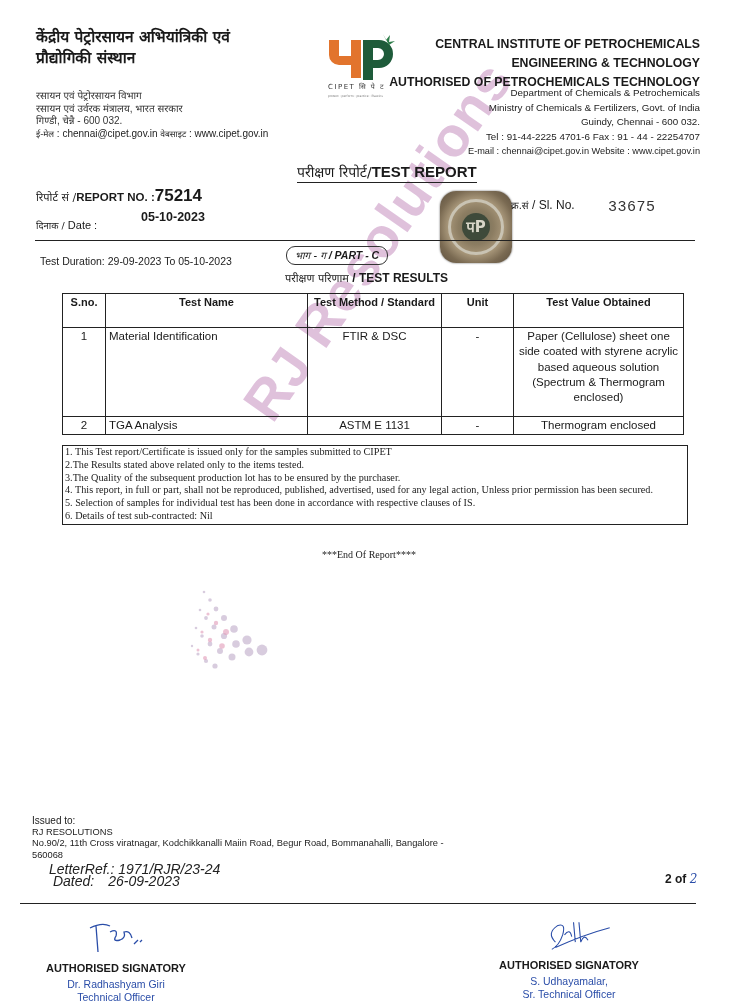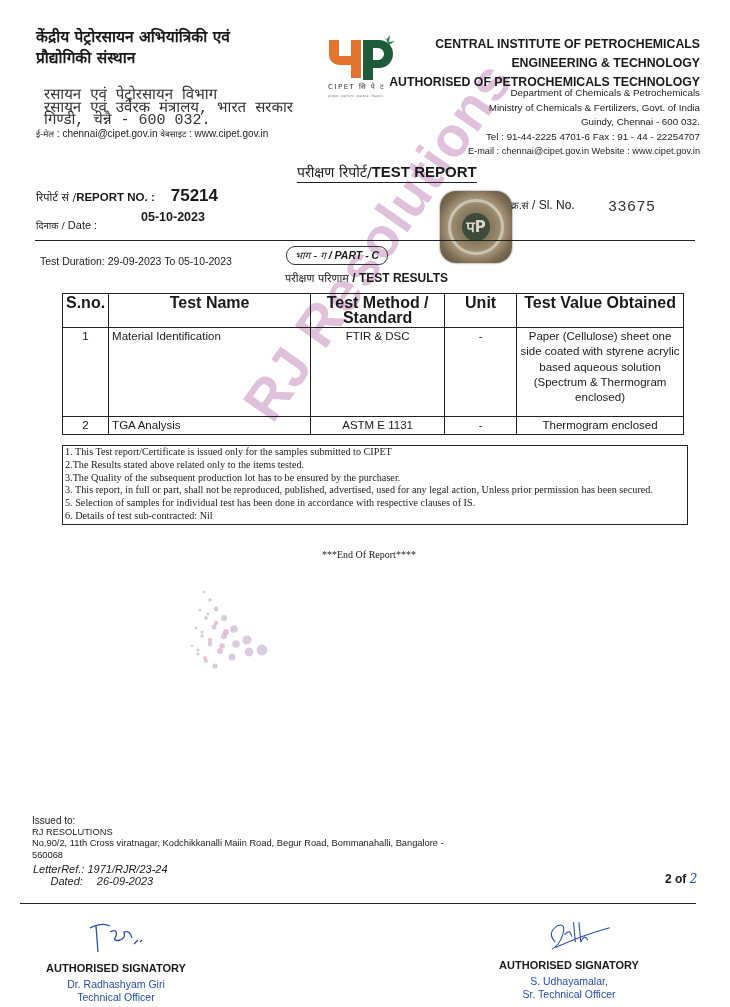--- a/index.html
+++ b/index.html
@@ -1,66 +1,66 @@
 <!DOCTYPE html>
 <html><head>
 <meta charset="utf-8">
 <style>
   html, body { margin:0; padding:0; background:#ffffff; }
   body { width:730px; height:1007px; position:relative; overflow:hidden; font-family:"Liberation Sans", sans-serif; color:#1a1a1a; }
   .abs { position:absolute; }
   .hi-head { left:36px; top:27px; font-family:"DejaVu Sans", sans-serif; font-weight:bold; font-size:15.5px; line-height:21px; color:#1a1a1a; }
-  .hi-sub { left:44px; top:90px; font-family:Liberation Mono, monospace; font-size:15px; line-height:12.5px; color:#333; }
+  .hi-sub { left:36px; top:90px; font-family:Liberation Sans, sans-serif; font-size:10px; line-height:12.5px; color:#333; }
   .hi-contact { left:36px; top:127px; font-size:10px; line-height:13.5px; color:#222; }
   .hi-contact span.lbl { font-family:"DejaVu Sans", sans-serif; font-size:8.5px; }
   .logo { left:325px; top:32px; width:72px; height:68px; }
   .en-head { right:30px; top:35px; text-align:right; font-weight:bold; font-size:12.3px; line-height:19px; color:#1a1a1a; }
   .en-sub { right:30px; top:86px; text-align:right; font-size:9.8px; line-height:14.6px; color:#222; }
   .en-sub .email { font-size:9.2px; }
   .doc-title { left:297px; top:163px; font-size:15px; font-weight:bold; border-bottom:1.4px solid #222; padding-bottom:1px; line-height:18px; }
   .doc-title .hi { font-family:"DejaVu Sans", sans-serif; font-weight:normal; font-size:14px; }
   .report-no { left:36px; top:186px; font-size:11.5px; }
   .report-no .hi { font-family:"DejaVu Sans", sans-serif; font-size:11px; }
   .report-no .lbl { font-weight:bold; }
-  .report-no .val { font-weight:bold; font-size:17px; margin-left:16px; }
+  .report-no .val { font-weight:bold; font-size:17px; }
   .date-lbl { left:36px; top:219px; font-size:11px; }
   .date-lbl .hi { font-family:"DejaVu Sans", sans-serif; font-size:9.5px; }
   .date-val { left:141px; top:210px; font-weight:bold; font-size:12.5px;text-align:right; }
   .slno-lbl { left:511px; top:198px; font-size:12px; }
   .slno-lbl .hi { font-family:"DejaVu Sans", sans-serif; font-size:10px; }
   .slno-val { left:608px; top:199px; font-family:"Liberation Mono", monospace; font-size:15px; color:#333; letter-spacing:0.5px; }
   .hr1 { left:35px; top:240px; width:660px; height:0; border-top:1.6px solid #222; }
   .hologram { left:440px; top:191px; width:72px; height:72px; border-radius:16px; background:radial-gradient(circle at 50% 50%, #6b6a55 0%, #8c7d62 35%, #a79679 55%, #7a6a52 75%, #5c4f3e 100%); box-shadow:0 0 2px #555; }
   .hologram .ring { position:absolute; left:8px; top:8px; width:56px; height:56px; border-radius:50%; border:3px solid #c9c3b3; box-sizing:border-box; }
   .hologram .pp { position:absolute; left:22px; top:22px; width:28px; height:28px; border-radius:50%; background:#3e4a3a; color:#d8d6c8; font-family:"DejaVu Sans", sans-serif; font-weight:bold; font-size:15px; text-align:center; line-height:28px; }
   .duration { left:40px; top:255px; font-size:10.5px; color:#222; }
   .part { left:286px; top:246px; border:1px solid #333; border-radius:9px; padding:1px 8px; font-size:10.5px; font-weight:bold; line-height:15px;font-style:italic; }
   .part .hi { font-family:"DejaVu Sans", sans-serif; font-weight:normal; font-size:10px; }
   .results-title { left:285px; top:270px; font-size:12px; font-weight:bold; }
   .results-title .hi { font-family:"DejaVu Sans", sans-serif; font-weight:normal; font-size:11px; }
   table.results { position:absolute; left:62px; top:293px; width:622px; border-collapse:collapse; font-size:11.5px; }
   table.results th, table.results td { border:1.2px solid #222; padding:1px 3px; vertical-align:top; }
-  table.results th { font-weight:bold; text-align:center; height:31px; font-size:16px; line-height:15px; }
+  table.results th { font-weight:bold; text-align:center; height:31px; font-size:11px; line-height:15px; }
   table.results td { line-height:15.3px; }
   .c-sno { width:36px; text-align:center; }
   .c-name { width:195px; text-align:left; }
   .c-method { width:127px; text-align:center; }
   .c-unit { width:65px; text-align:center; }
   .c-value { text-align:center; }
   .row1 td { height:86px; }
   .remarks { left:62px; top:445px; width:620px; border:1.2px solid #222; font-family:"Liberation Serif", serif; font-size:10.2px; line-height:12.8px; padding:0 2px 1px 2px; color:#222; }
   .remarks .hdr { position:relative; height:13px; }
   .remarks .hdr .part-d { position:absolute; left:0; top:0; }
   .remarks .hdr .title { position:absolute; left:265px; top:0; }
   .end { left:322px; top:549px; font-family:"Liberation Serif", serif; font-size:10px; color:#222; }
   .wm-text { left:230px; top:395px; font-size:56px; font-weight:bold; color:#c58fbf; opacity:0.55; transform:rotate(-55deg); transform-origin:left top; white-space:nowrap; letter-spacing:1px; }
   .wm-dots { left:180px; top:580px; width:110px; height:110px; }
   .issued { left:32px; top:815px; font-size:9.3px; line-height:11.5px; color:#222; }
   .issued .lbl { font-size:10px; }
-  .letterref { left:33px; top:864px; font-size:11px; line-height:11.5px; font-style:italic; color:#222;text-align:center; }
+  .letterref { left:49px; top:864px; font-size:14px; line-height:11.5px; font-style:italic; color:#222; }
   .letterref .gap { display:inline-block; width:14px; }
   .page-no { left:665px; top:872px; font-size:12px; font-weight:bold; }
   .page-no .hand { font-family:"DejaVu Serif", serif; font-style:italic; color:#2a4da8; font-weight:normal; }
   .hr2 { left:20px; top:903px; width:676px; border-top:1.8px solid #222; }
   .sig-left { left:40px; top:918px; width:152px; text-align:center; }
   .sig-right { left:490px; top:915px; width:158px; text-align:center; }
   .sig-title { font-weight:bold; font-size:11px; margin-top:2px; }
   .sig-name { font-size:10.5px; color:#2a4da8; line-height:12.5px; margin-top:4px; }
   .scribble { height:38px; }
 </style>
@@ -196,21 +196,21 @@
       <td class="c-unit">-</td>
       <td class="c-value">Thermogram enclosed</td>
     </tr>
   </tbody>
 </table>
 
 <div class="abs remarks">
   <div>1. This Test report/Certificate is issued only for the samples submitted to CIPET</div>
   <div>2.The Results stated above related only to the items tested.</div>
   <div>3.The Quality of the subsequent production lot has to be ensured by the purchaser.</div>
-  <div>3. This report, in full or part, shall not be reproduced, published, advertised, used for any legal action,  Unless prior permission has been secured.</div>
+  <div>4. This report, in full or part, shall not be reproduced, published, advertised, used for any legal action,  Unless prior permission has been secured.</div>
   <div>5. Selection of samples for individual test has been done in accordance with respective clauses of IS.</div>
   <div>6. Details of test sub-contracted: Nil</div>
 </div>
 <div class="abs end">***End Of Report****</div>
 
 <div class="abs issued">
   <div class="lbl">Issued to:</div>
   <div>RJ RESOLUTIONS</div>
   <div style="width:420px;">No.90/2, 11th Cross viratnagar, Kodchikkanalli Maiin Road, Begur Road, Bommanahalli, Bangalore - 560068</div>
 </div>

